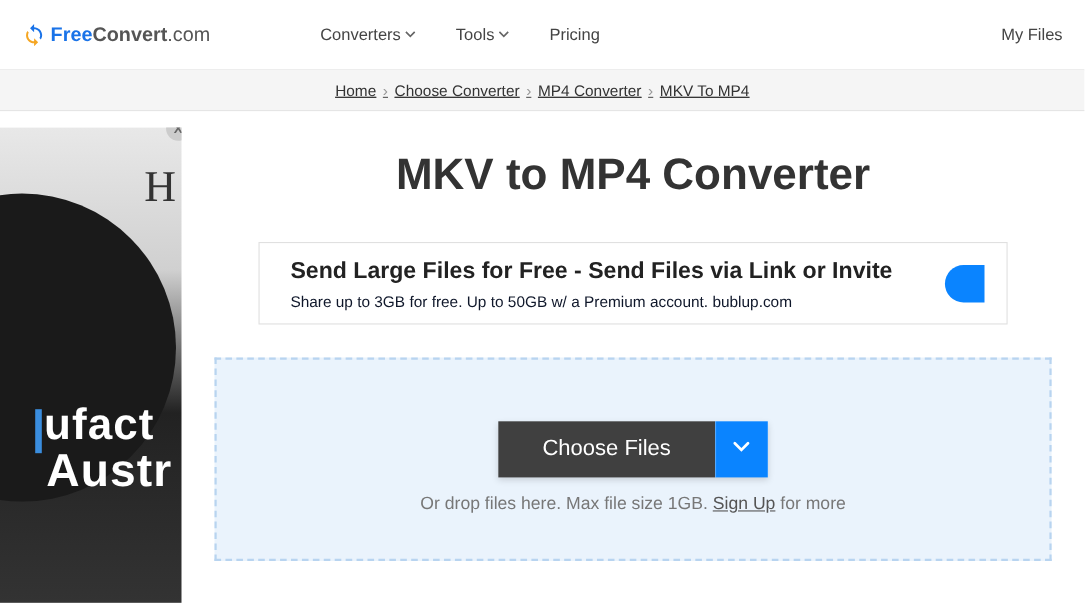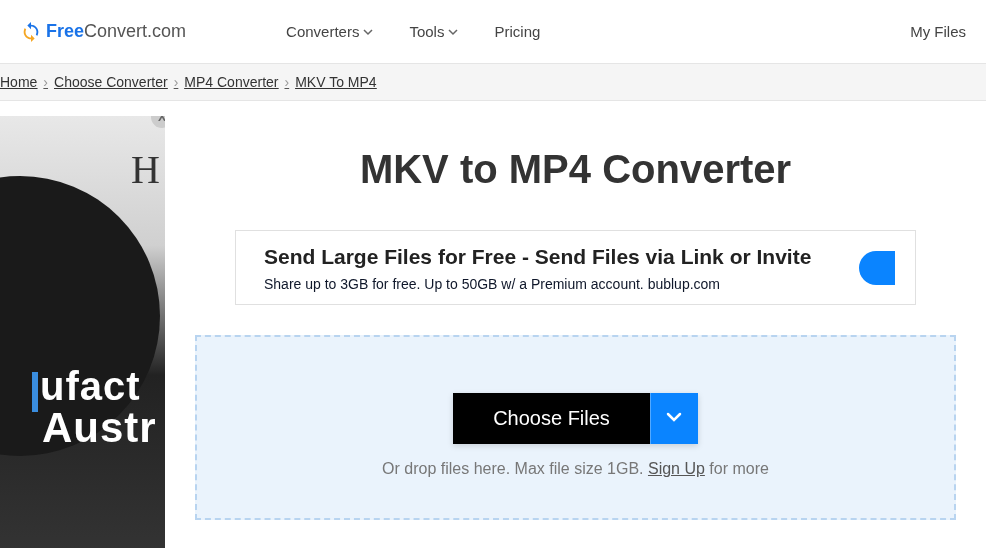--- a/index.html
+++ b/index.html
@@ -3,58 +3,58 @@
   <meta charset="utf-8">
   <style>
     * { margin: 0; padding: 0; box-sizing: border-box; }
     body { font-family: 'Segoe UI', Arial, sans-serif; background: #fff; color: #333; width: 986px; }
     
     
     .header { display: flex; align-items: center; padding: 10px 20px; border-bottom: 1px solid #e5e5e5; height: 64px; background: #fff; }
     .logo { display: flex; align-items: center; font-size: 18px; color: #1a73e8; text-decoration: none; }
     .logo-icon { display: inline-flex; margin-right: 4px; }
     .logo-free { color: #1a73e8; font-weight: 600; }
-    .logo-convert { color: #555; font-weight: 400; }
+    .logo-convert { color: #555; font-weight: 700; }
     .logo-com { color: #555; font-weight: 400; }
     .nav-links { display: flex; gap: 36px; margin-left: 100px; text-align: center; }
     .nav-link { color: #444; font-size: 15px; display: flex; align-items: center; gap: 4px; }
     .nav-right { margin-left: auto; color: #444; font-size: 15px; }
     .chev { display: inline-block; }
     
     
     .breadcrumb-bar { background: #f5f5f5; padding: 10px 0; border-bottom: 1px solid #e5e5e5; }
-    .breadcrumb { display: flex; justify-content: flex-start; gap: 6px; font-size: 14px; color: #555; text-decoration: underline; }
+    .breadcrumb { display: flex; justify-content: center; gap: 6px; font-size: 14px; color: #555; text-decoration: underline; }
     .breadcrumb a { color: #333; text-decoration: underline; }
     .breadcrumb .sep { color: #999; }
     
     
     .left-ad { position: absolute; left: 0; top: 116px; width: 165px; height: 432px; background: linear-gradient(180deg, #e8e8e8 0%, #d0d0d0 30%, #222 60%, #333 100%); overflow: hidden; }
     .ad-close { position: absolute; top: -10px; right: -8px; width: 22px; height: 22px; border-radius: 50%; background: #ccc; color: #666; font-size: 12px; display:flex; align-items:center; justify-content:center; font-weight: bold; }
     .ad-text1 { position: absolute; top: 248px; left: 40px; color: #fff; font-size: 40px; font-weight: 700; letter-spacing: 1px; }
     .ad-text1::before { content:''; position:absolute; left:-8px; top:8px; width:6px; height:40px; background:#3a8dde; }
     .ad-text2 { position: absolute; top: 288px; left: 42px; color: #fff; font-size: 42px; font-weight: 700; letter-spacing: 1px; }
     .ad-circle { position: absolute; top: 60px; left: -120px; width: 280px; height: 280px; border-radius: 50%; background: #1a1a1a; }
     .ad-h { position: absolute; top: 30px; right: 5px; font-size: 40px; color: #333; font-family: serif;}
     
     
     .main { margin-left: 165px; padding: 20px 30px; position: relative; }
-    .title { text-align: center; font-size: 40px; font-weight: 700; color: #333; margin-top: 26px;}
+    .title { text-align: center; font-size: 40px; font-weight: 700; color: #333; margin-top: 16px;}
     .subtitle { text-align: center; font-size: 18px; color: #555; margin-top: 8px; }
     
     
     .inline-ad { margin: 38px 40px 0 40px; border: 1px solid #e0e0e0; padding: 12px 20px 12px 28px; display:flex; align-items:center; gap: 16px; background:#fff; }
     .inline-ad-left { flex: 1; }
     .inline-ad-title { font-size: 21px; font-weight: 600; color: #222; line-height: 1.3;}
     .inline-ad-sub { font-size: 14px; color: #0f172a; margin-top: 6px; }
     .inline-ad-btn { width: 36px; height: 34px; background: #0a84ff; border-radius: 18px 0 0 18px; }
     
     
     .upload-box { margin: 30px 0 0 0; border: 2px dashed #b8d4f0; background: #eaf3fc; padding: 56px 20px 40px 20px; text-align: center;}
     .choose-wrap { display: inline-flex; box-shadow: 0 2px 6px rgba(0,0,0,0.15);}
-    .choose-btn { background: #000000; color: #fff; font-size: 20px; padding: 14px 40px; border: none; font-weight: 400;}
+    .choose-btn { background: #404040; color: #fff; font-size: 20px; padding: 14px 40px; border: none; font-weight: 400;}
     .choose-drop { background: #0a84ff; color: #fff; width: 48px; display:flex; align-items:center; justify-content:center; border-left: 1px solid rgba(255,255,255,0.3);}
     .drop-text { margin-top: 16px; color: #777; font-size: 16px;}
     .drop-text a { color: #555; text-decoration: underline; font-weight: 400;}
   </style>
 </head>
 <body>
 
 <div class="header">
   <a class="logo">
     <span class="logo-icon">

